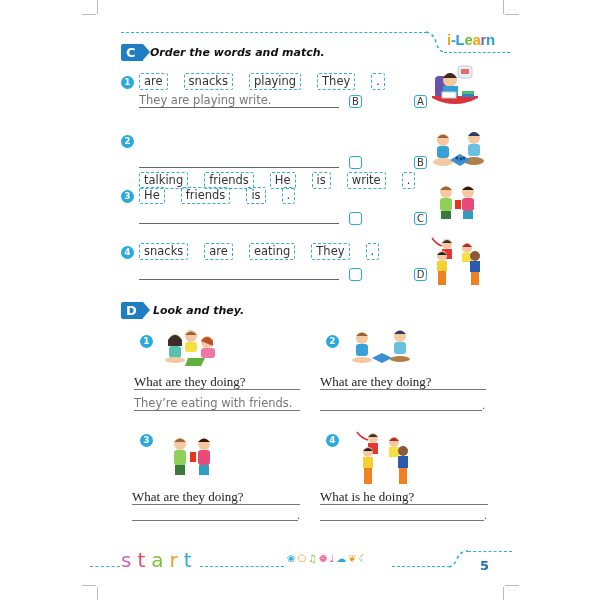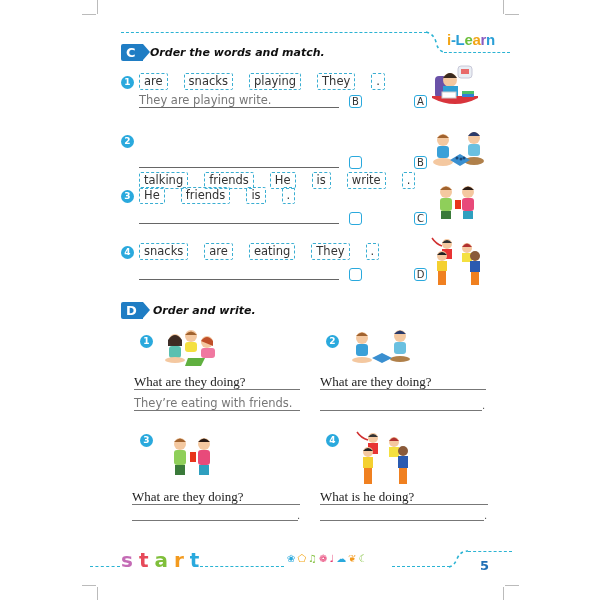--- a/index.html
+++ b/index.html
@@ -25,21 +25,21 @@
 
   .ans-line { position: absolute; border-bottom: 1px solid #666; height: 14px; font-size: 11.5px; color: #777; line-height: 13px; font-family: "DejaVu Sans", sans-serif; white-space: nowrap; }
 
   .box { position: absolute; width: 13px; height: 13px; border: 1.3px solid #2aa9dd; border-radius: 3px; font-size: 10px; line-height: 11px; text-align: center; color: #333; font-family: "DejaVu Sans", sans-serif; }
 
   .q-line { position: absolute; height: 16px; border-bottom: 1px solid #777; font-size: 13px; color: #222; line-height: 15px; font-family: Liberation Serif, serif; white-space: nowrap; }
   .a-line { position: absolute; height: 15px; border-bottom: 1px solid #777; font-size: 11.5px; color: #777; line-height: 14px; font-family: "DejaVu Sans", sans-serif; white-space: nowrap; }
   .dot-end { position: absolute; font-size: 10px; color: #555; }
 
   .pic { position: absolute; }
-  .footer-start { position: absolute; left: 121px; top: 548px; font-family: "DejaVu Sans", sans-serif; font-weight: bold; font-size: 20px; letter-spacing: 6px; }
+  .footer-start { position: absolute; left: 121px; top: 548px; font-family: "DejaVu Sans", sans-serif; font-weight: normal; font-size: 20px; letter-spacing: 6px; }
   .page-num { position: absolute; left: 480px; top: 558px; font-weight: bold; font-size: 13px; color: #1f6fb5; font-family: "DejaVu Sans", sans-serif; }
   .doodles { position: absolute; left: 287px; top: 553px; display: flex; gap: 2px; font-size: 10px; line-height: 12px; }
 </style>
 </head>
 <body>
 
 <div class="crop" style="left:97px;top:0;width:1px;height:14px;"></div>
 <div class="crop" style="left:82px;top:14px;width:14px;height:1px;"></div>
 <div class="crop" style="left:503px;top:0;width:1px;height:14px;"></div>
 <div class="crop" style="left:505px;top:14px;width:14px;height:1px;"></div>
@@ -158,21 +158,21 @@
   <rect x="8" y="37" width="8" height="14" fill="#f08020"></rect>
   <circle cx="37" cy="14" r="5" fill="#f4c8a0"></circle>
   <path d="M32 13 Q37 6 42 13 Z" fill="#b03030"></path>
   <rect x="32" y="19" width="10" height="9" fill="#f4e040"></rect>
   <circle cx="45" cy="22" r="5" fill="#8a5a3a"></circle>
   <rect x="40" y="27" width="10" height="11" fill="#2a5ab0"></rect>
   <rect x="41" y="38" width="8" height="13" fill="#f08020"></rect>
 </svg>
 
 <div class="sec-badge" style="left:121px;top:302px;">D</div>
-<div class="sec-title" style="left:153px;top:304px;">Order and write.</div>
+<div class="sec-title" style="left:153px;top:304px;">Look and they.</div>
 
 <div class="num" style="left:140px;top:335px;">1</div>
 <svg class="pic" style="left:163px;top:328px;" width="62" height="40">
   <circle cx="12" cy="12" r="6" fill="#f4c8a0"></circle>
   <path d="M5 12 Q12 2 19 12 L19 18 L5 18 Z" fill="#2a1a14" opacity="0.9"></path>
   <rect x="6" y="18" width="12" height="12" rx="3" fill="#5ac0b0"></rect>
   <ellipse cx="12" cy="32" rx="10" ry="3" fill="#f4c8a0"></ellipse>
   <circle cx="28" cy="8" r="6" fill="#f4c8a0"></circle>
   <path d="M22 7 Q28 0 34 7 Z" fill="#a0622e"></path>
   <rect x="22" y="14" width="12" height="10" rx="3" fill="#f4e040"></rect>

